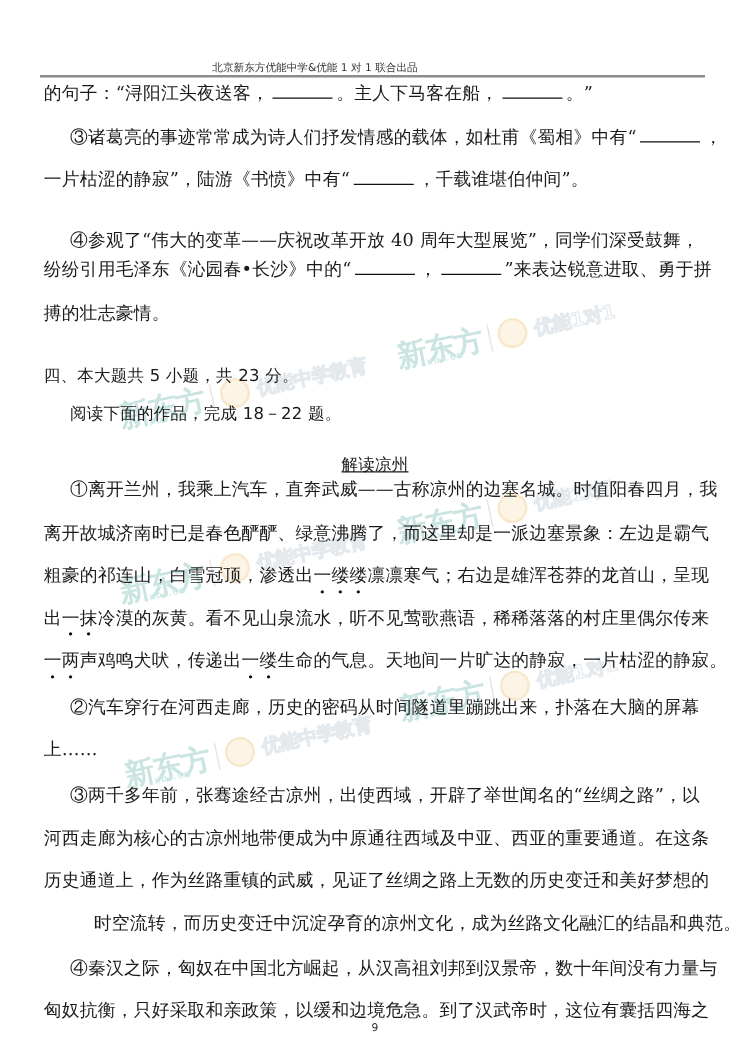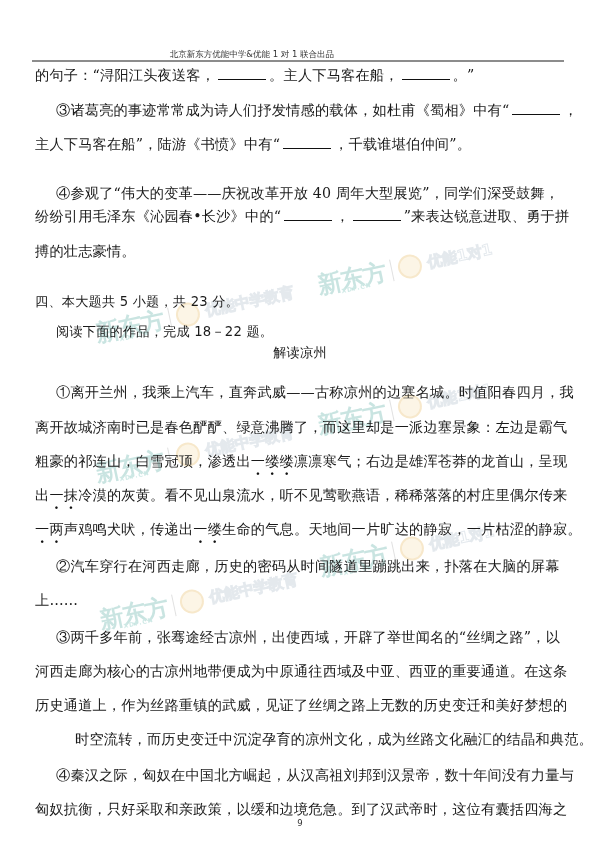--- a/index.html
+++ b/index.html
@@ -73,31 +73,31 @@
     <span class="wm-yn">优能中学教育</span>
   </div>
 
   <div class="line" style="top:66px;">
     <span>的句子：“浔阳江头夜送客，</span><span class="blank"></span><span>。主人下马客在船，</span><span class="blank"></span><span>。”</span>
   </div>
   <div class="line indent" style="top:101px;">
     <span>③诸葛亮的事迹常常成为诗人们抒发情感的载体，如杜甫《蜀相》中有“</span><span class="blank"></span><span>，</span>
   </div>
   <div class="line" style="top:135px;">
-    <span>主人下马客在船”，陆游《书愤》中有“</span><span class="blank"></span><span>，千载谁堪伯仲间”。</span>
+    <span>一片枯涩的静寂”，陆游《书愤》中有“</span><span class="blank"></span><span>，千载谁堪伯仲间”。</span>
   </div>
   <div class="line indent" style="top:172px;margin-top:12px;">④参观了“伟大的变革——庆祝改革开放 40 周年大型展览”，同学们深受鼓舞，</div>
   <div class="line" style="top:207px;">
     <span>纷纷引用毛泽东《沁园春•长沙》中的“</span><span class="blank"></span><span>，</span><span class="blank"></span><span>”来表达锐意进取、勇于拼</span>
   </div>
   <div class="line" style="top:242px;">搏的壮志豪情。</div>
 
   <div class="line sans" style="top:293px;">四、本大题共 5 小题，共 23 分。</div>
   <div class="line indent sans" style="top:323px;">阅读下面的作品，完成 18－22 题。</div>
-  <div class="line title sans" style="top:344px;">解读凉州</div>
+  <div class="line title sans" style="top:364px;text-decoration:underline;">解读凉州</div>
 
   <div class="line indent" style="top:383px;">①离开兰州，我乘上汽车，直奔武威——古称凉州的边塞名城。时值阳春四月，我</div>
   <div class="line" style="top:418px;">离开故城济南时已是春色酽酽、绿意沸腾了，而这里却是一派边塞景象：左边是霸气</div>
   <div class="line" style="top:452px;">
     <span>粗豪的祁连山，白雪冠顶，渗透出</span><span class="em">一</span><span class="em">缕</span><span class="em">缕</span><span>凛凛寒气；右边是雄浑苍莽的龙首山，呈现</span>
   </div>
   <div class="line" style="top:486px;">
     <span>出</span><span class="em">一</span><span class="em">抹</span><span>冷漠的灰黄。看不见山泉流水，听不见莺歌燕语，稀稀落落的村庄里偶尔传来</span>
   </div>
   <div class="line" style="top:520px;">

